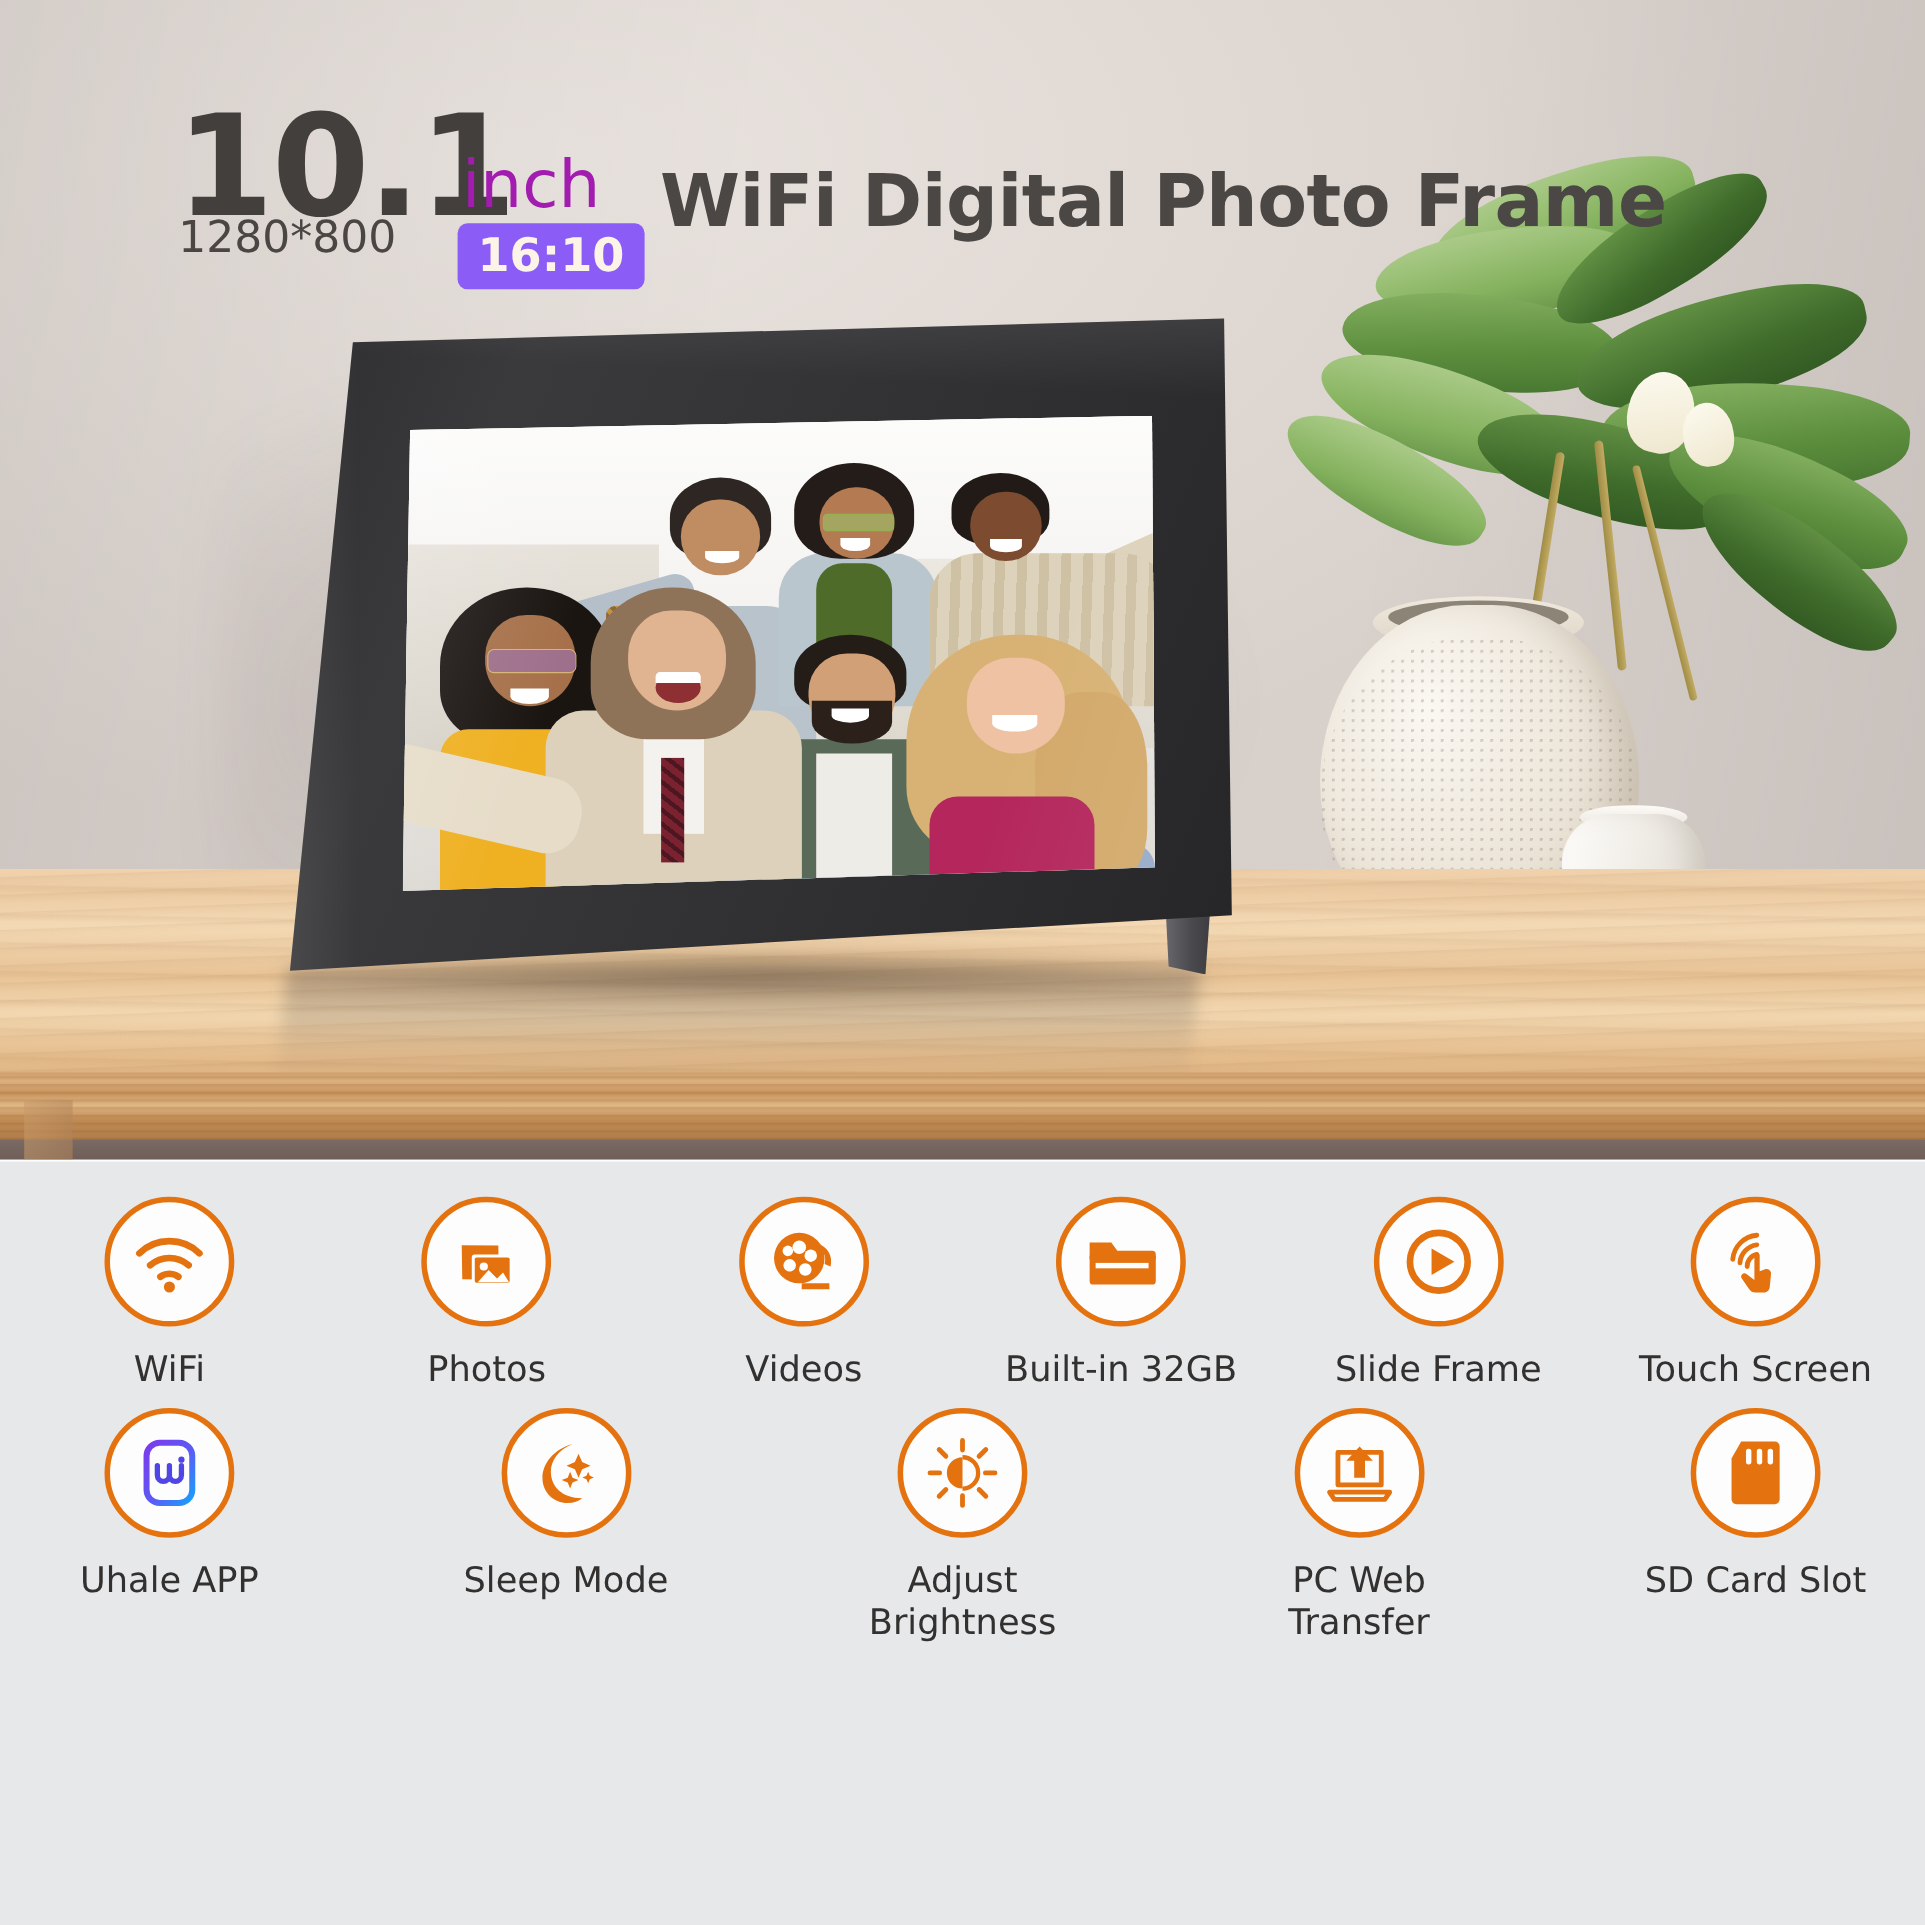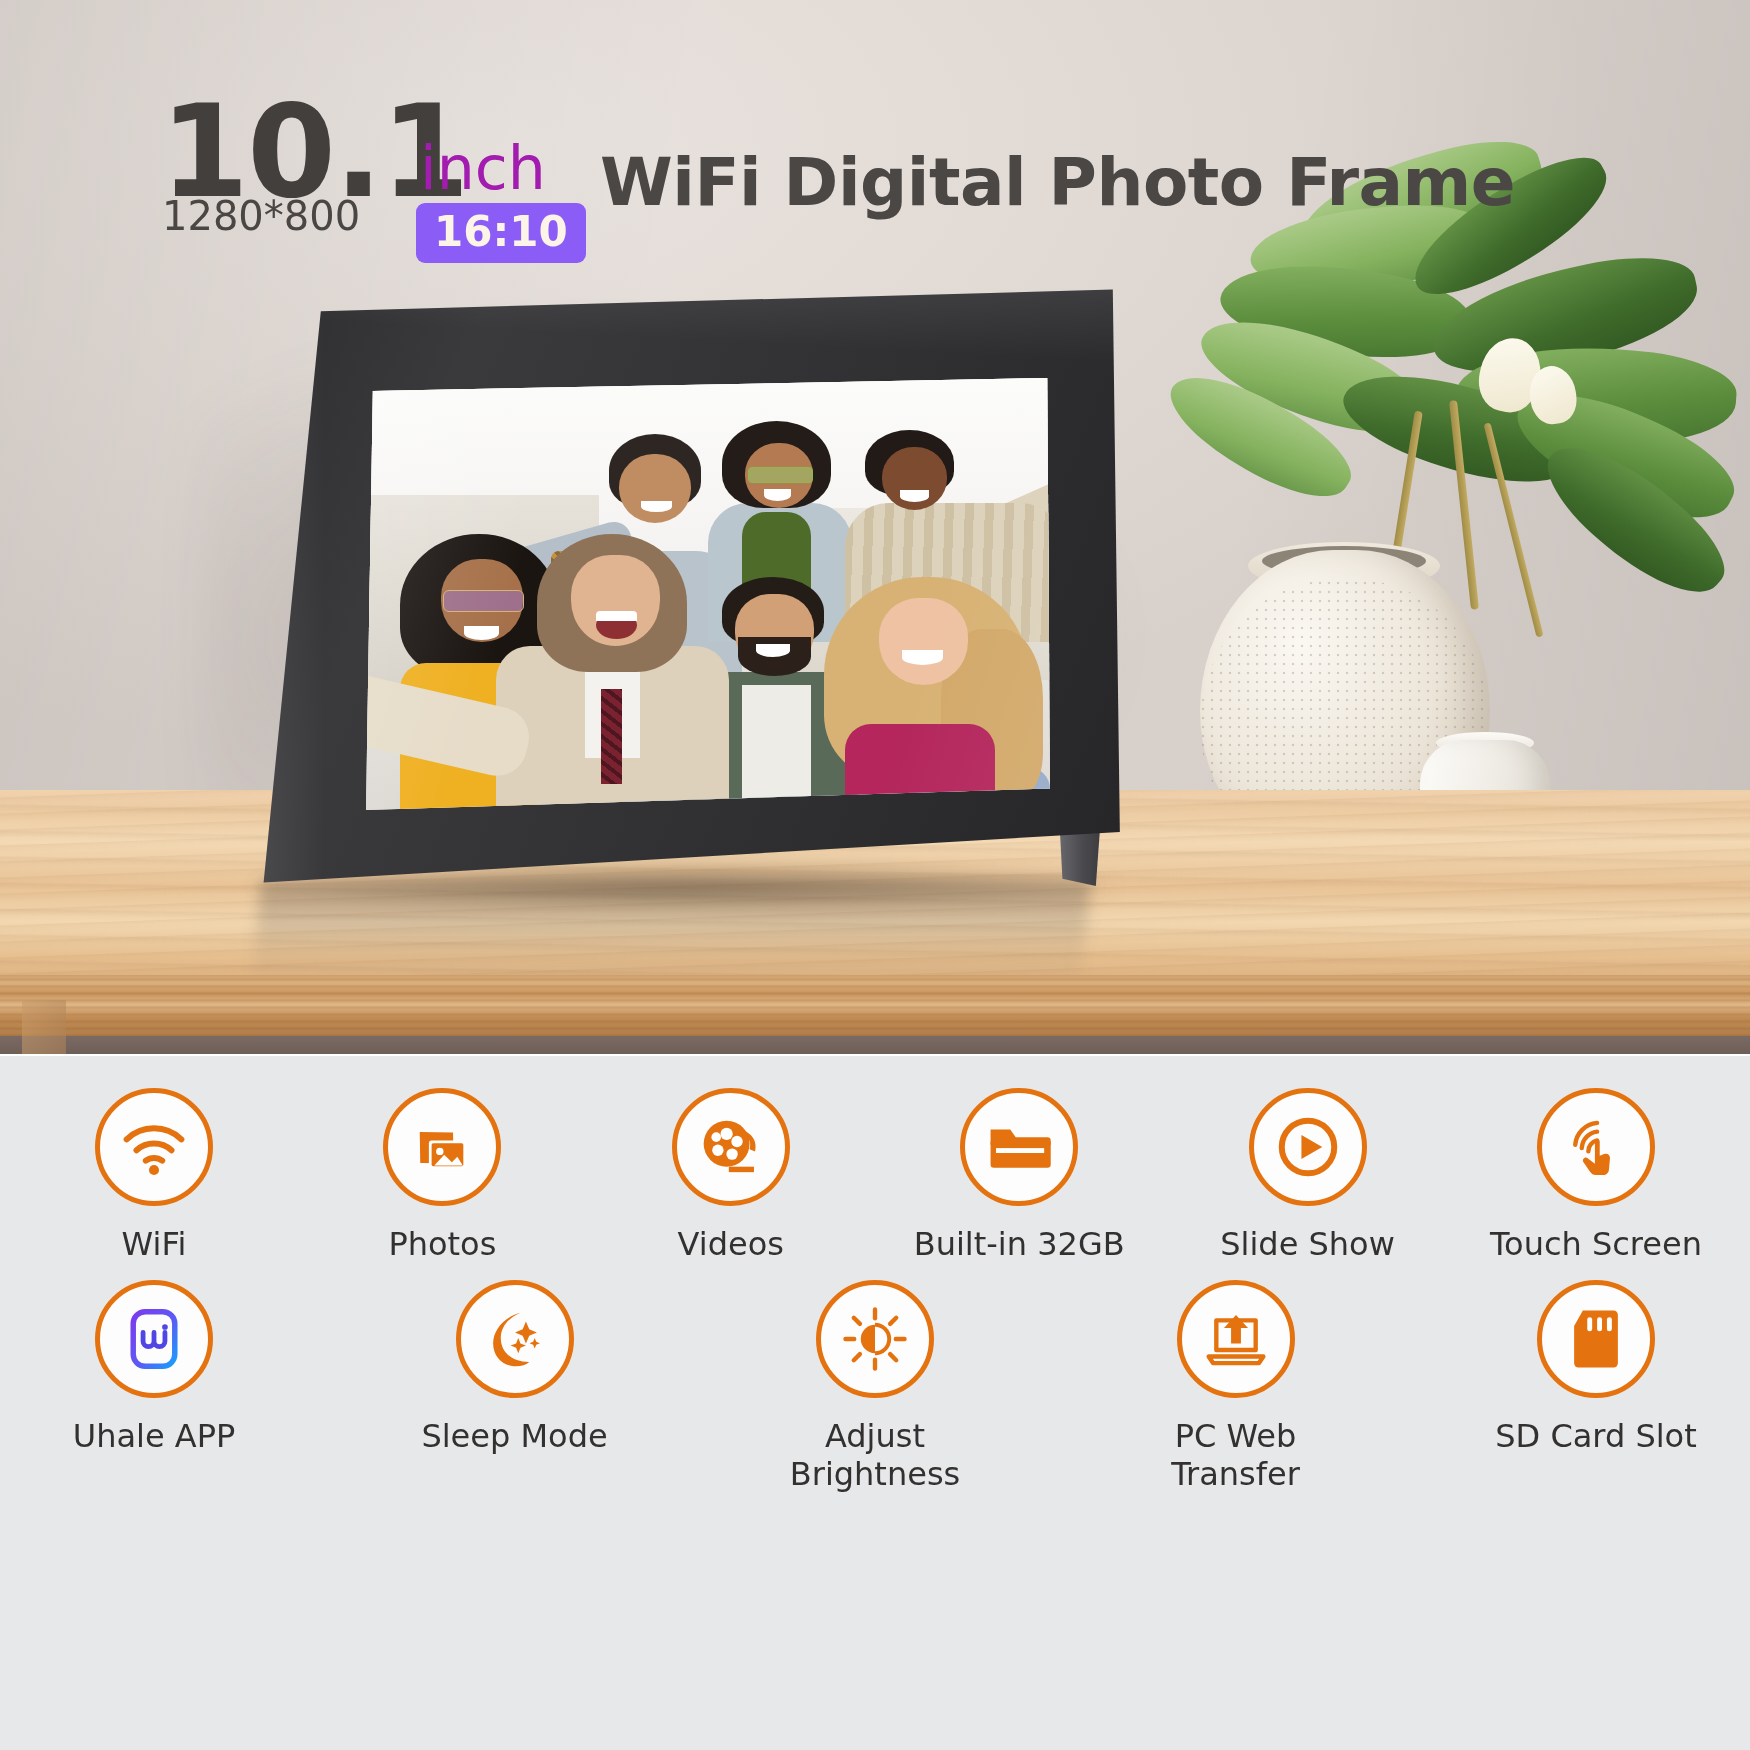--- a/index.html
+++ b/index.html
@@ -617,21 +617,21 @@
         <div class="feat-label">Built-in 32GB</div>
       </div>
 
       <div class="feat-item">
         <div class="feat-circle">
           <svg class="feat-icon" width="70" height="70" viewBox="0 0 64 64">
             <circle cx="32" cy="32" r="24" fill="none" stroke="#e4720f" stroke-width="5.5"></circle>
             <path d="M26 21 L45 32 L26 43 Z" fill="#e4720f"></path>
           </svg>
         </div>
-        <div class="feat-label">Slide Show</div>
+        <div class="feat-label">Slide Frame</div>
       </div>
 
       <div class="feat-item">
         <div class="feat-circle">
           <svg class="feat-icon" width="70" height="70" viewBox="0 0 64 64">
             <g fill="none" stroke="#e4720f" stroke-width="4" stroke-linecap="round">
               <path d="M13 30 A22 22 0 0 1 33 10"></path>
               <path d="M19 33 A16 16 0 0 1 33 18"></path>
               <path d="M25 36 A10 10 0 0 1 33 26"></path>
             </g>

